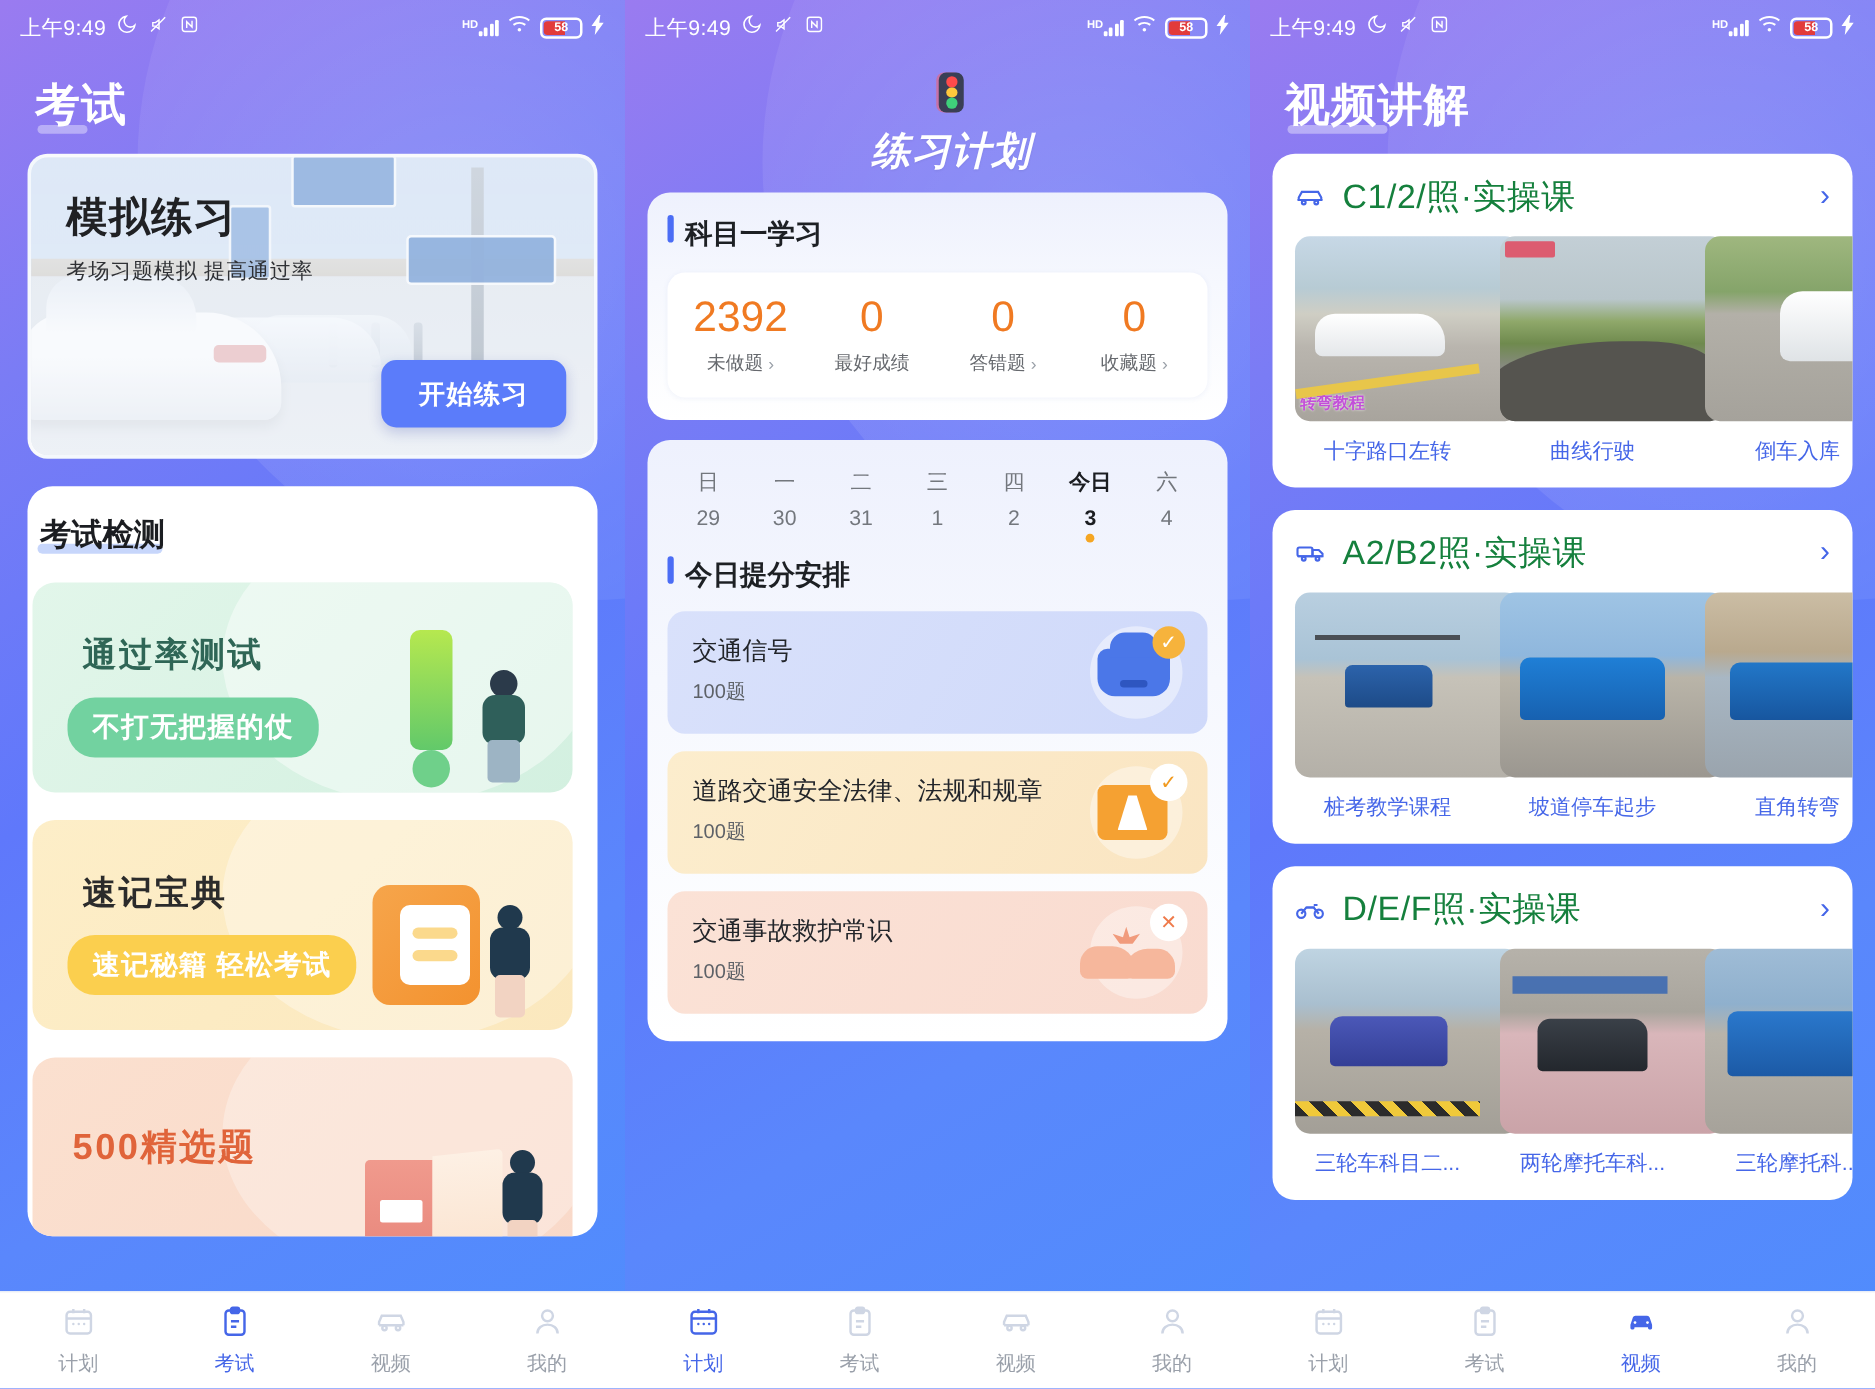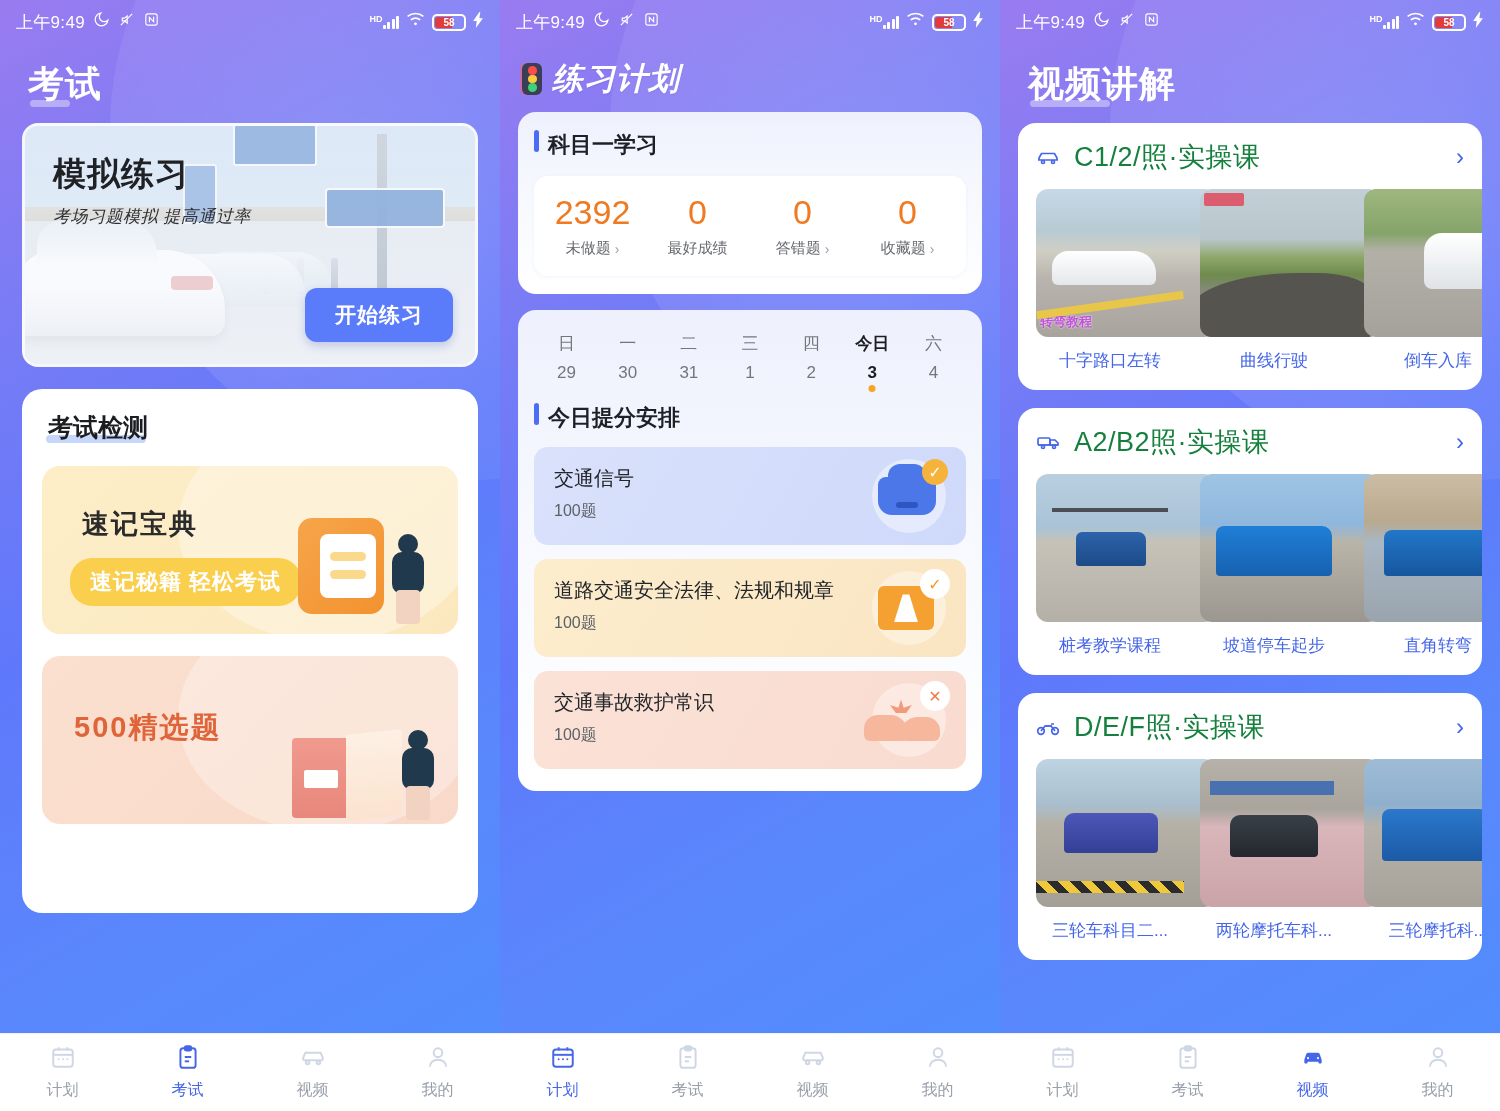--- a/index.html
+++ b/index.html
@@ -50,21 +50,21 @@
 
   
   .page-title {
     margin: 16px 0 14px 28px; color: #fff; font-size: 36px; font-weight: bold;
     letter-spacing: 1px; position: relative; display: inline-block;
   }
   .page-title::after {
     content: ""; position: absolute; left: 2px; bottom: 2px; width: 54%; height: 7px;
     background: rgba(255,255,255,0.38); border-radius: 4px; z-index: -1;
   }
-  .plan-title-row { display:flex; align-items:center; gap: 10px; margin: 14px 0 12px 22px; }
+  .plan-title-row { display:flex; align-items:center; gap: 10px; margin: 14px 0 12px 22px; flex-direction: column; }
   .plan-title-row .ttl {
     color:#fff; font-size: 31px; font-weight: bold; font-style: italic; letter-spacing: 1px;
     text-shadow: 0 1px 2px rgba(0,0,0,.07);
   }
   .traffic-light {
     width: 20px; height: 32px; background: #3a3f55; border-radius: 6px;
     display: flex; flex-direction: column; align-items: center; justify-content: space-evenly;
     padding: 3px 0; box-shadow: -2px 0 0 rgba(255,90,90,.5);
   }
   .traffic-light i { width: 9px; height: 9px; border-radius: 50%; display:block; }
@@ -99,31 +99,31 @@
     background:#4f83c9; border-radius:4px; border:2px solid #fff; opacity:.92;}
   .banner .sign2 { position:absolute; left: 208px; top: -2px; width: 84px; height: 42px;
     background:#4f83c9; border-radius:3px; border:2px solid #fff; opacity:.85;}
   .banner .sign3 { position:absolute; left: 158px; top: 38px; width: 34px; height: 60px;
     background:#5b8ed0; border-radius:3px; border:2px solid #fff; opacity:.75;}
   .banner .bollard { position:absolute; bottom: 70px; width: 7px; height: 36px;
     background: linear-gradient(180deg,#c9d1da,#aab4bf); border-radius:3px;}
   .banner .veil { position:absolute; inset:0; background: rgba(238,243,250,0.42); }
   .banner-txt { position: absolute; left: 28px; top: 26px; z-index: 3; }
   .banner-h1 { font-size: 33px; font-weight: bold; color: #202124; letter-spacing: 1px; }
-  .banner-h2 { font-size: 17px; color: #2f3135; margin-top: 8px; letter-spacing: .5px; font-style: italic; }
+  .banner-h2 { font-size: 17px; color: #2f3135; margin-top: 8px; letter-spacing: .5px; }
   .banner-btn {
     position: absolute; right: 22px; bottom: 22px; z-index: 3;
     background: #5b7cfa; color: #fff; font-size: 21px; font-weight: bold;
     padding: 13px 30px; border-radius: 12px; border: none; letter-spacing: 1px;
     box-shadow: 0 4px 10px rgba(40,60,170,.22);
   }
 
   
-  .card-s1 { margin: 22px 22px 0 22px; background:#fff; border-radius: 20px; padding: 22px 20px 0 20px;
-             height: 524px; overflow: hidden; }
+  .card-s1 { margin: 22px 22px 0 22px; background:#fff; border-radius: 20px; padding: 22px 20px 0 4px;
+             height: 600px; overflow: hidden; }
   .sec-title { font-size: 25px; font-weight: bold; color: #1b1d21; position: relative;
                display:inline-block; margin-left: 6px; }
   .sec-title::after { content:""; position:absolute; left:-2px; bottom:1px; width: 100%; height: 8px;
     background: #c7d6fb; border-radius: 4px; z-index:-1; }
   .promo { position: relative; height: 168px; border-radius: 18px; margin-top: 22px; overflow: hidden; }
   .promo .blob { position:absolute; right:-20px; top:-54px; width: 300px; height: 230px; border-radius: 50%; }
   .promo .t1 { position: absolute; left: 40px; top: 40px; font-size: 27px; font-weight: bold; letter-spacing: 2px; }
   .promo .pill { position:absolute; left: 28px; top: 92px; padding: 9px 20px; border-radius: 22px;
                  color:#fff; font-size: 22px; font-weight: bold; letter-spacing: 1px; }
   .promo-green { background: linear-gradient(135deg,#e2f6ea,#d3f0e0); }
@@ -360,20 +360,32 @@
       <div class="banner-txt">
         <div class="banner-h1">模拟练习</div>
         <div class="banner-h2">考场习题模拟 提高通过率</div>
       </div>
       <button class="banner-btn">开始练习</button>
     </div>
 
     <div class="card-s1">
       <div class="sec-title">考试检测</div>
 
+      <div class="promo promo-green">
+        <div class="blob"></div>
+        <div class="t1">通过率测试</div>
+        <div class="pill">不打无把握的仗</div>
+        <div class="excl"></div>
+        <div class="excl-dot"></div>
+        <div class="person">
+          <span class="head"></span>
+            <span class="body"></span>
+            <span class="legs"></span>
+        </div>
+      </div>
 
       <div class="promo promo-yellow">
         <div class="blob"></div>
         <div class="t1">速记宝典</div>
         <div class="pill">速记秘籍 轻松考试</div>
         <div class="notebk"></div>
         <div class="person2">
           <span class="head"></span>
             <span class="body"></span>
             <span class="legs"></span>

